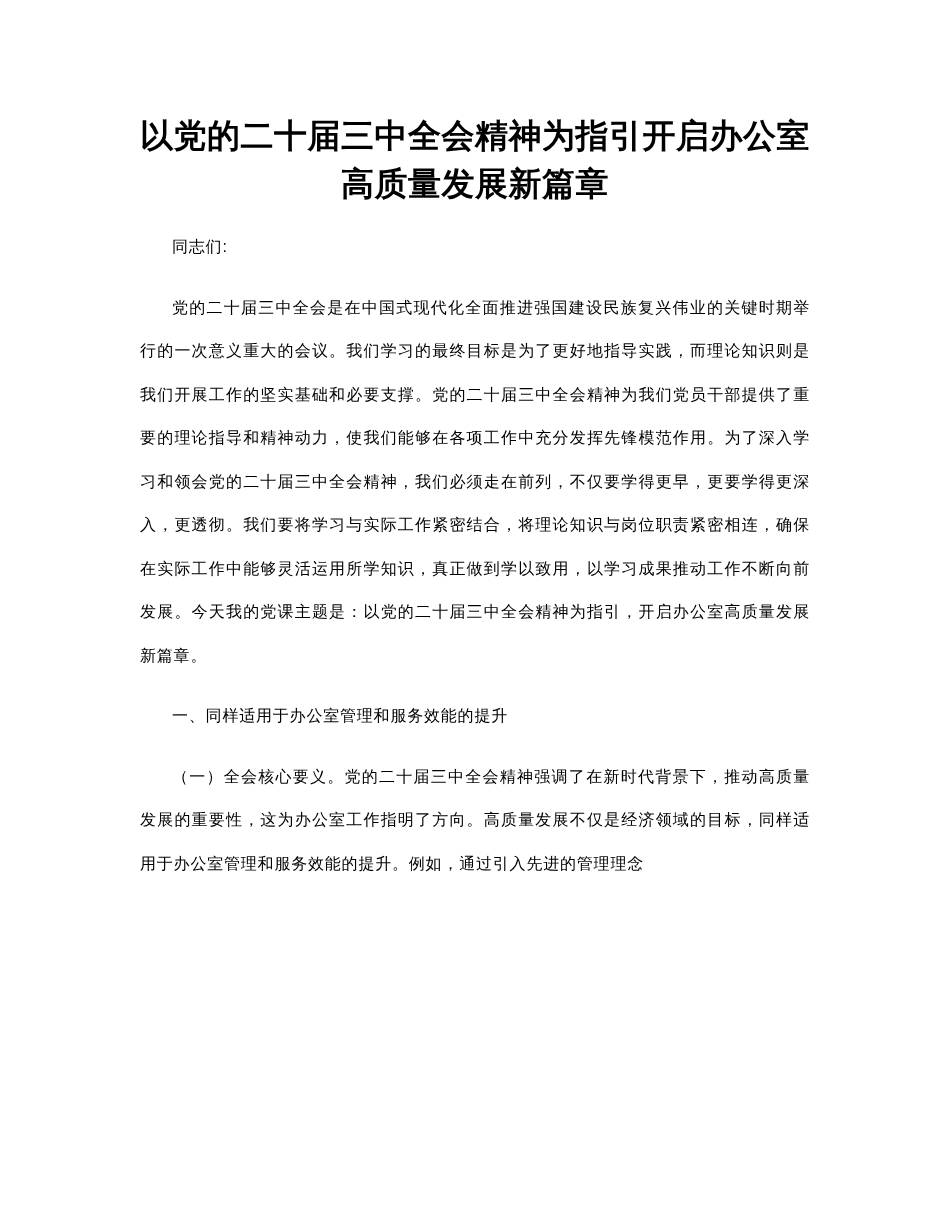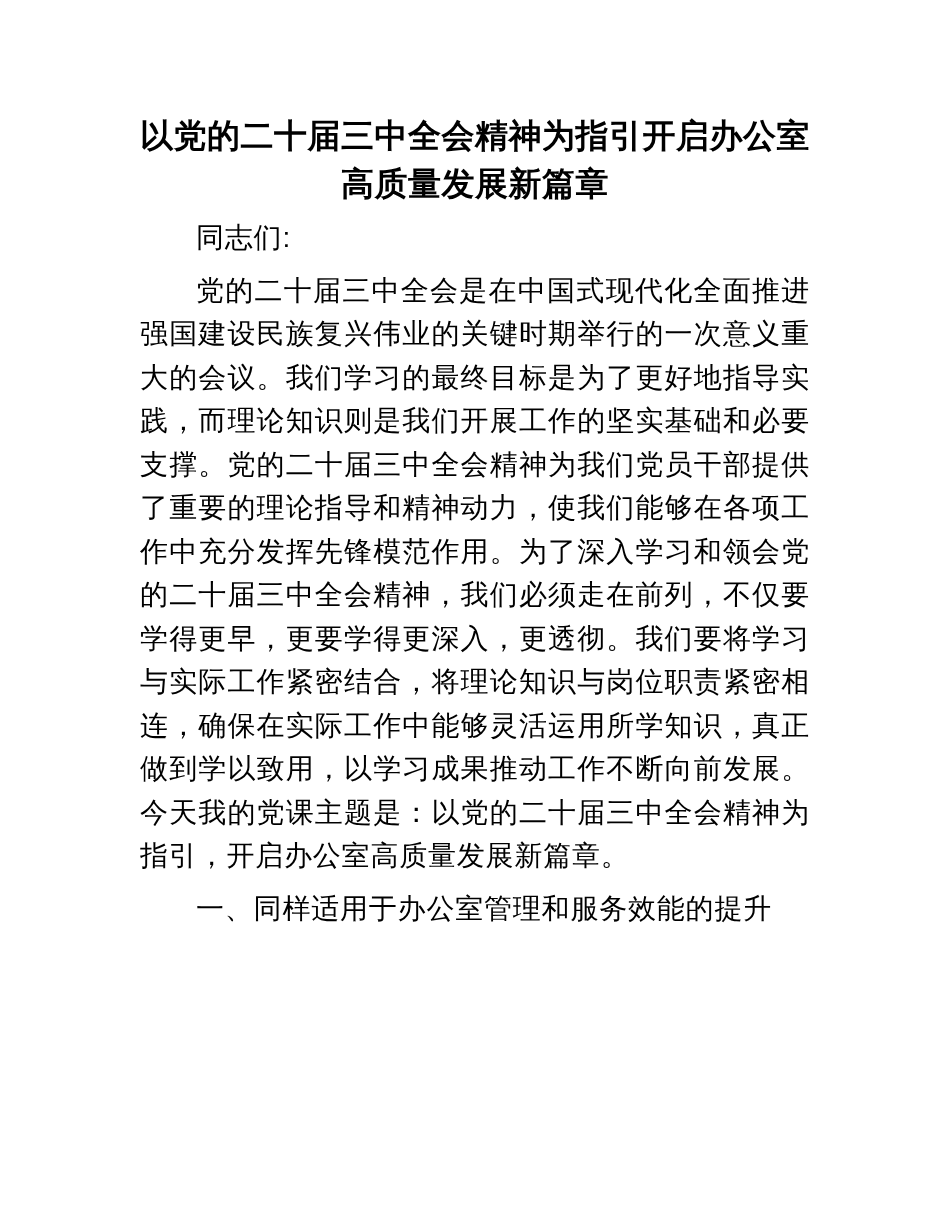--- a/index.html
+++ b/index.html
@@ -19,35 +19,36 @@
   .doc-title {
     font-size: 33px;
     font-weight: 700;
     line-height: 48px;
     text-align: center;
     letter-spacing: 0.5px;
     margin: 0 0 6px 0;
     color: #000000;
   }
   .para {
-    font-size: 28px;
+    font-size: 16px;
     line-height: 43.5px;
     letter-spacing: 0.8px;
     text-align: justify;
     text-indent: 2em;
-    margin: 8px 0 9px 0;
+    margin: 17px 0 9px 0;
     color: #000000;
     word-break: break-all;
   }
 </style>
 </head>
 <body>
 
 <div class="page">
   <h1 class="doc-title">以党的二十届三中全会精神为指引开启办公室高质量发展新篇章</h1>
 
   <p class="para">同志们:</p>
 
   <p class="para">党的二十届三中全会是在中国式现代化全面推进强国建设民族复兴伟业的关键时期举行的一次意义重大的会议。我们学习的最终目标是为了更好地指导实践，而理论知识则是我们开展工作的坚实基础和必要支撑。党的二十届三中全会精神为我们党员干部提供了重要的理论指导和精神动力，使我们能够在各项工作中充分发挥先锋模范作用。为了深入学习和领会党的二十届三中全会精神，我们必须走在前列，不仅要学得更早，更要学得更深入，更透彻。我们要将学习与实际工作紧密结合，将理论知识与岗位职责紧密相连，确保在实际工作中能够灵活运用所学知识，真正做到学以致用，以学习成果推动工作不断向前发展。今天我的党课主题是：以党的二十届三中全会精神为指引，开启办公室高质量发展新篇章。</p>
 
   <p class="para">一、同样适用于办公室管理和服务效能的提升</p>
 
+  <p class="para">（一）全会核心要义。党的二十届三中全会精神强调了在新时代背景下，推动高质量发展的重要性，这为办公室工作指明了方向。高质量发展不仅是经济领域的目标，同样适用于办公室管理和服务效能的提升。例如，通过引入先进的管理理念</p>
 </div>
 
 </body></html>

